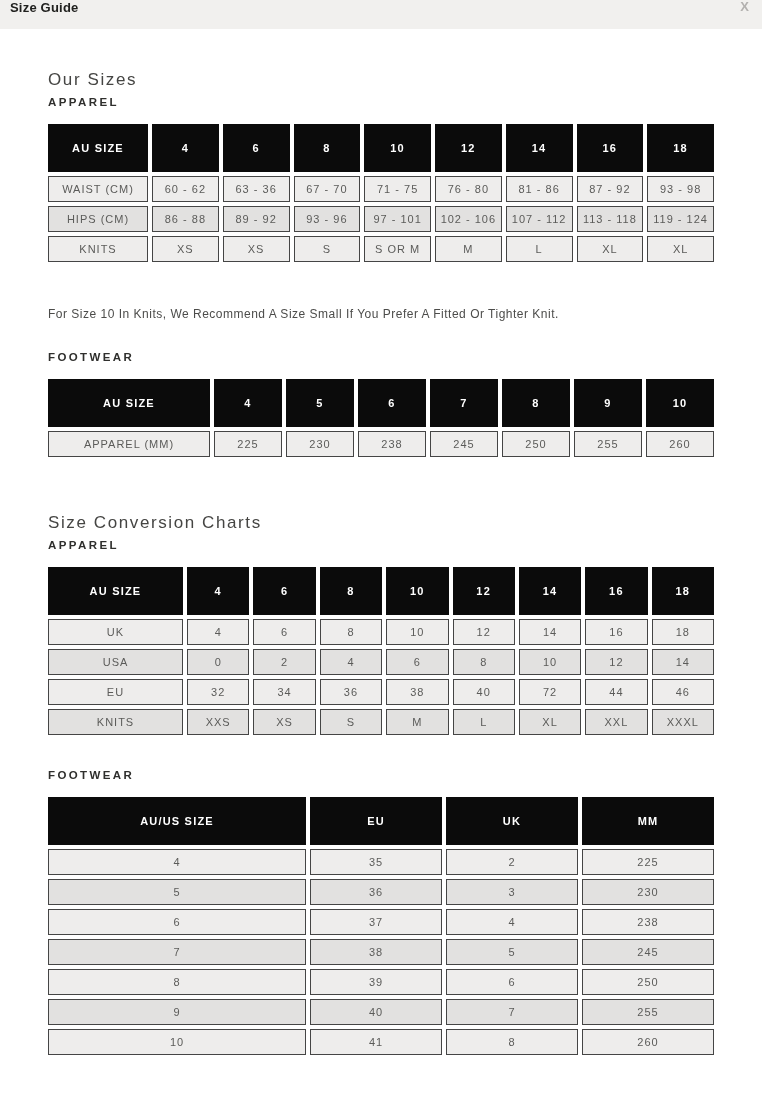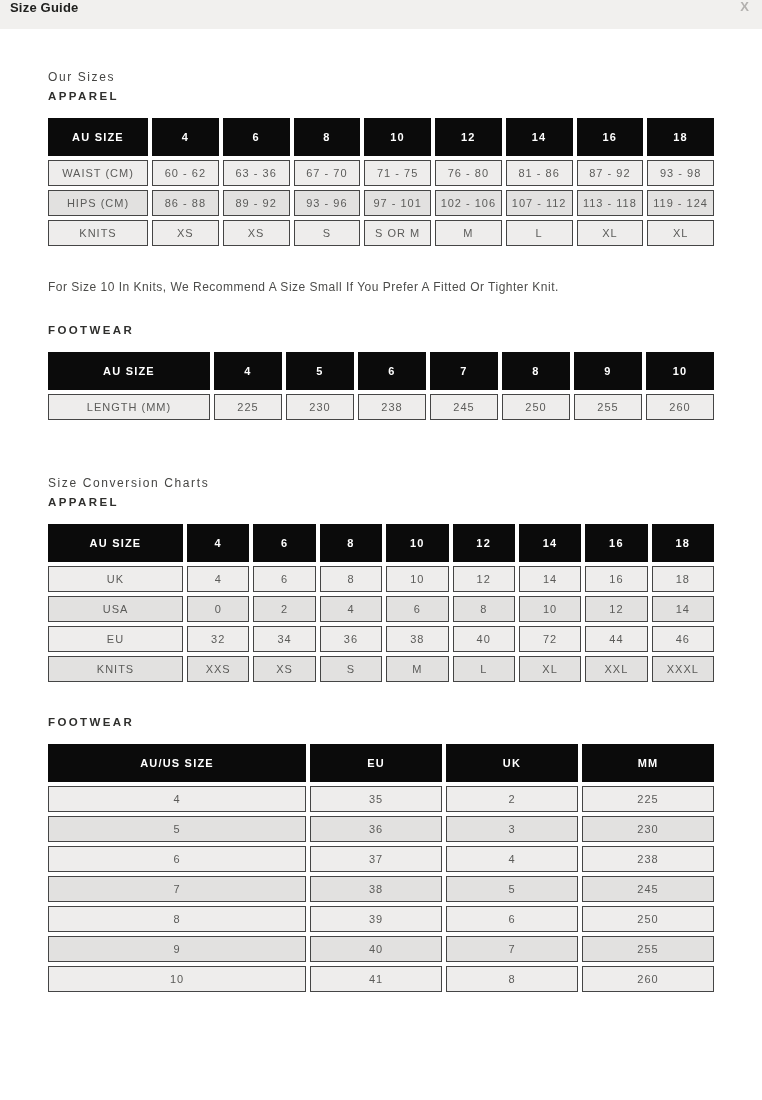--- a/index.html
+++ b/index.html
@@ -30,21 +30,21 @@
     color: #b3b1af;
     cursor: pointer;
     line-height: 1;
     font-weight: bold;
   }
 
   .content { padding: 0 48px 60px 48px; }
 
   .section-title {
     margin-top: 41px;
-    font-size: 12px;
+    font-size: 17px;
     color: #454543;
     letter-spacing: 1.6px;
   }
   .sub-label {
     margin-top: 6px;
     font-size: 11.5px;
     font-weight: bold;
     color: #2f2f2d;
     letter-spacing: 2.4px;
   }
@@ -56,21 +56,21 @@
     table-layout: fixed;
     width: 674px;
   }
   table.size-table th {
     background: var(--c-th-bg, #0b0b0b);
     border: 1px solid var(--c-th-bg, #0b0b0b);
     color: #ffffff;
     font-size: 11px;
     font-weight: bold;
     letter-spacing: 1.2px;
-    height: 38px;
+    height: 48px;
     text-align: center;
     overflow: hidden;
     white-space: nowrap;
   }
   table.size-table td {
     border: 1px solid #454545;
     color: #5b5b59;
     font-size: 11px;
     letter-spacing: 1px;
     height: 26px;
@@ -85,21 +85,21 @@
   .t-our-apparel td:first-child { width: 100px; }
   .t-our-footwear th:first-child,
   .t-our-footwear td:first-child { width: 162px; }
   .t-conv-apparel th:first-child,
   .t-conv-apparel td:first-child { width: 135px; }
   .t-conv-footwear th:first-child,
   .t-conv-footwear td:first-child { width: 258px; }
   .t-conv-footwear td { height: 27px; }
 
   .knits-note {
-    margin-top: 30px;
+    margin-top: 41px;
     font-size: 12px;
     color: #4c4c4a;
     letter-spacing: 0.5px;
   }
   .gap-lg { margin-top: 30px; }
   .gap-xl { margin-top: 52px; }
 </style>
 </head>
 <body>
 
@@ -177,21 +177,21 @@
             <th>5</th>
             <th>6</th>
             <th>7</th>
             <th>8</th>
             <th>9</th>
             <th>10</th>
           </tr>
         </thead>
         <tbody>
           <tr>
-            <td>LENGTH (MM)</td>
+            <td>APPAREL (MM)</td>
             <td>225</td>
             <td>230</td>
             <td>238</td>
             <td>245</td>
             <td>250</td>
             <td>255</td>
             <td>260</td>
           </tr>
         </tbody>
       </table>

